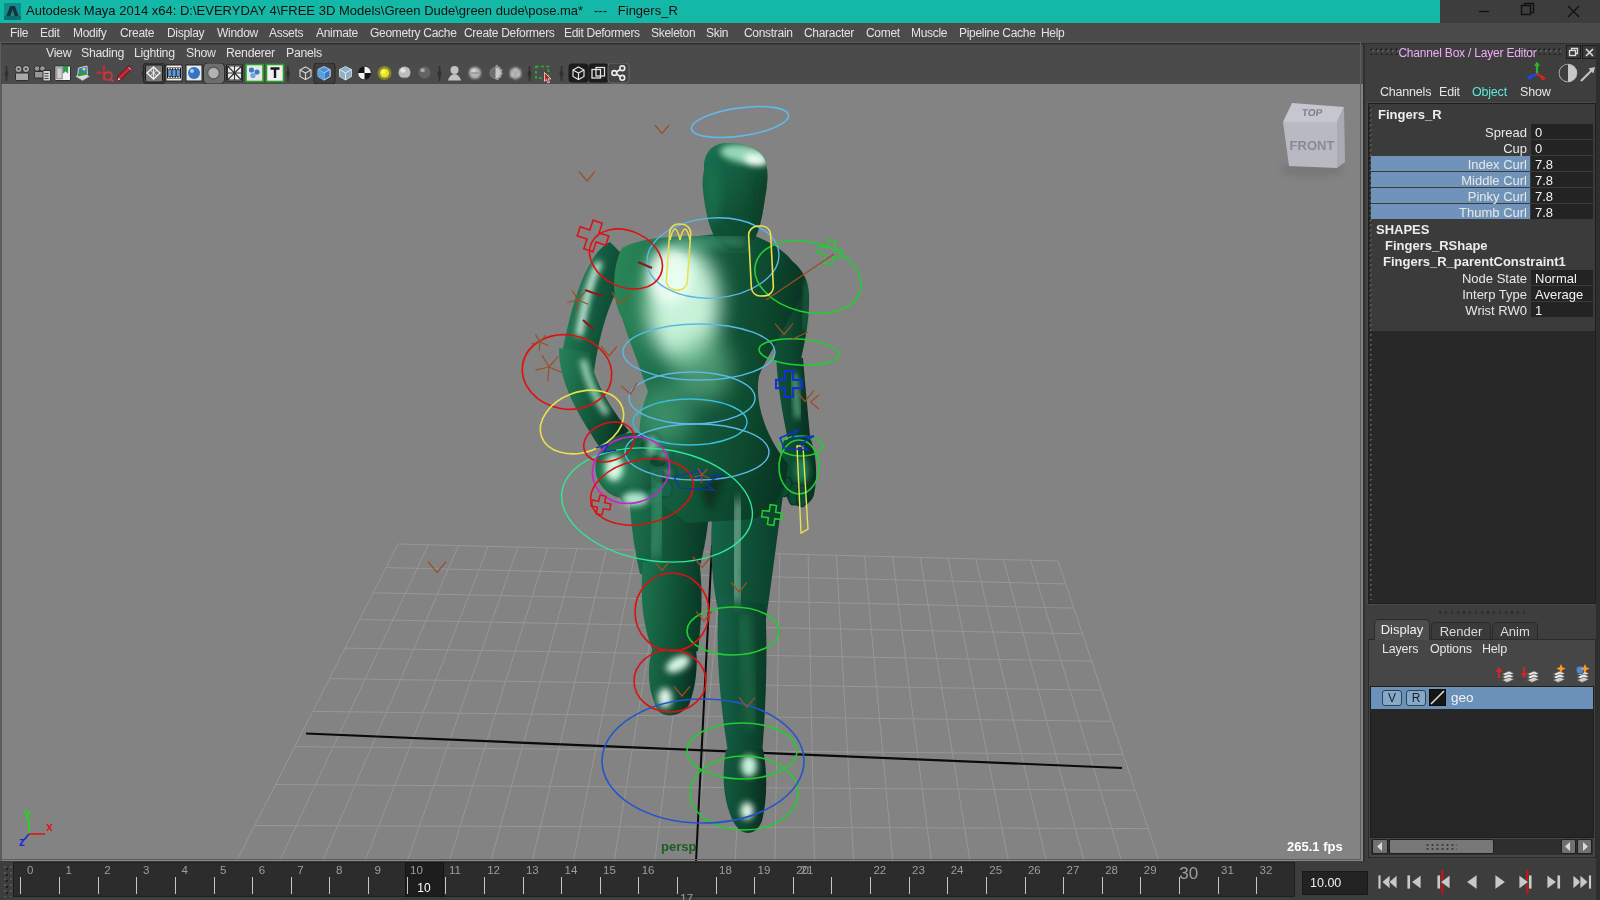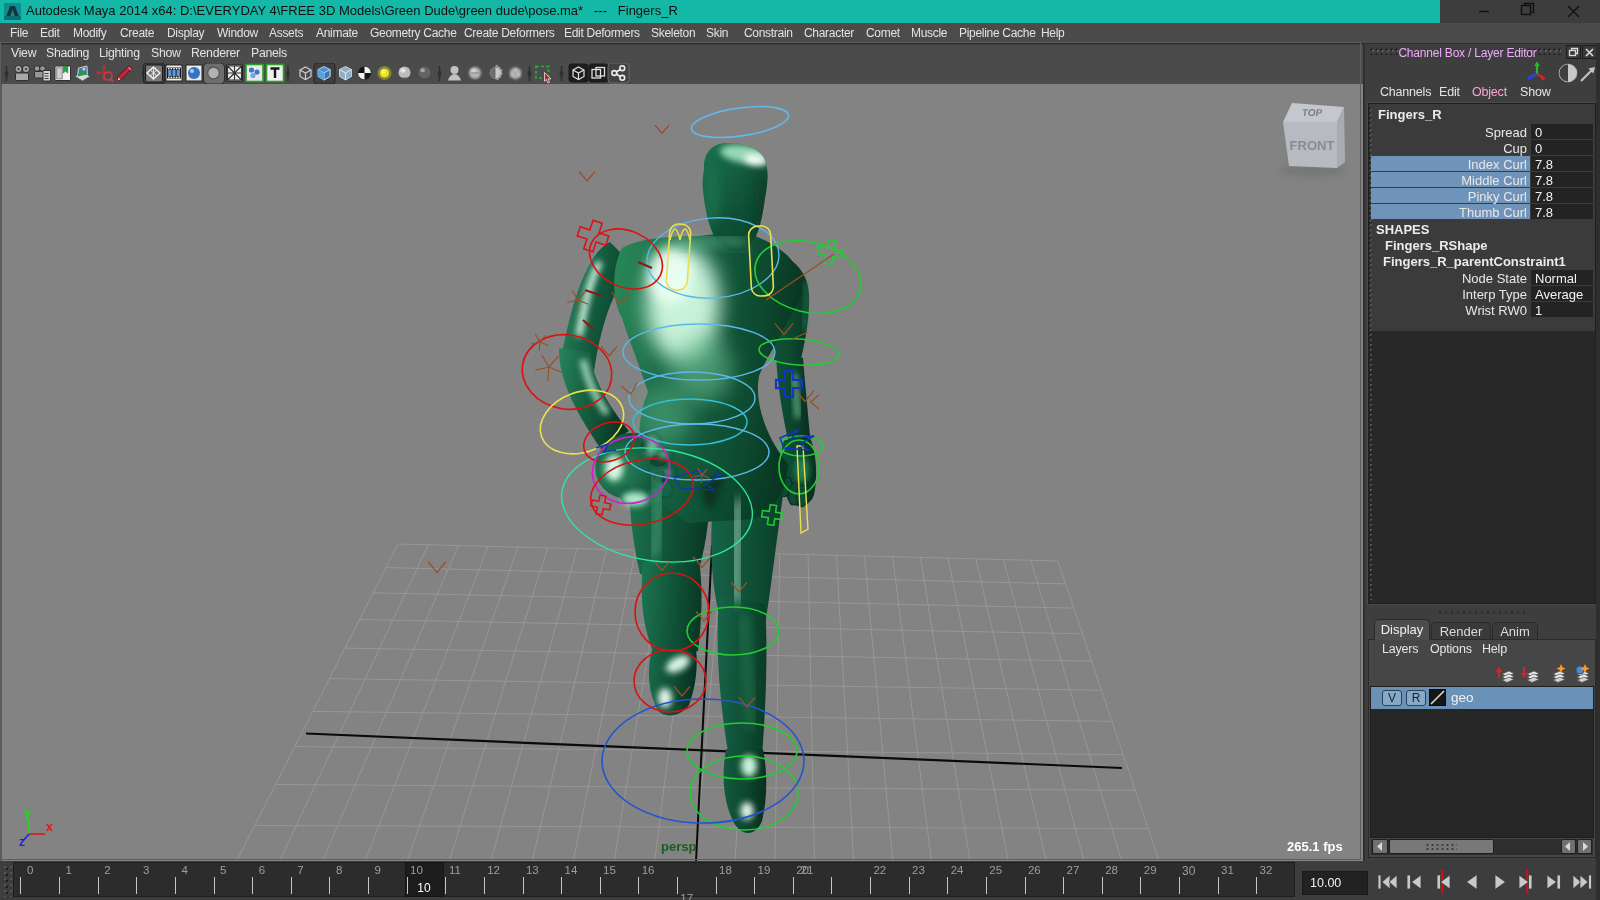--- a/index.html
+++ b/index.html
@@ -3,21 +3,21 @@
 <meta charset="utf-8">
 <style>
 *{margin:0;padding:0;box-sizing:border-box;}
 html,body{width:1600px;height:900px;overflow:hidden;background:#3d3d3d;font-family:"Liberation Sans",sans-serif;}
 #titlebar{position:absolute;left:0;top:0;width:1440px;height:23px;background:#14b8a6;color:#000;font-size:13px;}
 #titlebar .ticon{position:absolute;left:4px;top:3px;width:17px;height:17px;}
 #titlebar .ttext{position:absolute;left:26px;top:3px;font-size:13px;color:#111;}
 #menubar{position:absolute;left:0;top:23px;width:1600px;height:21px;background:#4b4b4b;color:#e2e2e2;font-size:12px;letter-spacing:-0.3px;border-bottom:1px solid #2e2e2e;}
 #menubar span{position:absolute;top:3px;}
 #vpmenu{position:absolute;left:0;top:45px;width:1363px;height:18px;background:#4b4b4b;color:#e2e2e2;font-size:12.3px;letter-spacing:-0.3px;}
-#vpmenu span{position:absolute;top:1px;}
+#vpmenu span{position:absolute;top:1px;margin-left:35px;}
 #vptoolbar{position:absolute;left:0;top:63px;width:1363px;height:21px;background:#4b4b4b;}
 #scene{position:absolute;left:0;top:84px;width:1363px;height:777px;background:#838383;border-left:2px solid #5a5a5a;border-bottom:1px solid #555;}
 #rpanel{position:absolute;left:1363px;top:44px;width:237px;height:817px;background:#3e3e3e;border-left:2px solid #303030;}
 #bottombar{position:absolute;left:0;top:861px;width:1600px;height:39px;background:#3d3d3d;}
 .px{position:absolute;}
 </style>
 </head>
 <body>
 <div id="titlebar">
  <svg class="ticon" viewBox="0 0 17 17">
@@ -546,21 +546,21 @@
         <path d="M16.2 15.2 l5 3.2 -4.7 2.4 z" fill="#e02020" stroke="none"></path>
 </g>
 <circle cx="43" cy="13" r="8.5" fill="none" stroke="#b8b8b8" stroke-width="1.6"></circle>
 <path d="M43 4.5 a8.5 8.5 0 0 1 0 17 z" fill="#c8c8c8"></path>
       <path d="M43 4.5 a8.5 8.5 0 0 0 0 17 z" fill="#3e3e3e"></path>
 <path d="M56 21 L67 10" stroke="#c4c4c4" stroke-width="2.2" fill="none"></path>
       <path d="M70 7 l-6.5 1.6 4.9 4.9 z" fill="#c4c4c4"></path>
 </svg>
 <div class="px" style="left:15px;top:41px;font-size:12.5px;letter-spacing:-0.2px;color:#e4e4e4;">Channels</div>
 <div class="px" style="left:74px;top:41px;font-size:12.5px;letter-spacing:-0.2px;color:#e4e4e4;">Edit</div>
-<div class="px" style="left:107px;top:41px;font-size:12.5px;letter-spacing:-0.2px;color:#f9a8d4;">Object</div>
+<div class="px" style="left:107px;top:41px;font-size:12.5px;letter-spacing:-0.2px;color:#5eead4;">Object</div>
 <div class="px" style="left:155px;top:41px;font-size:12.5px;letter-spacing:-0.2px;color:#e4e4e4;">Show</div>
 <div class="px" style="left:3px;top:59px;width:228px;height:501px;background:#282828;border:1px solid #1f1f1f;outline:1px solid #4a4a4a;"></div>
     <div class="px" style="left:4px;top:60px;width:226px;height:227px;background:#3b3b3b;"></div>
     <div class="px" style="left:2px;top:62px;width:5px;height:494px;background-image:radial-gradient(circle,#222 1px,transparent 1.2px),radial-gradient(circle,#5a5a5a 1px,transparent 1.2px);background-size:5px 5px;background-position:0 0,1px 1px;"></div>
 <div class="px" style="left:13px;top:63px;font-size:13px;font-weight:bold;color:#ececec;">Fingers_R</div>
 <div class="px" style="left:20px;top:81px;width:142px;height:15px;font-size:13px;color:#e8e8e8;text-align:right;">Spread</div>
 <div class="px" style="left:166px;top:80px;width:62px;height:15px;background:#232323;"></div>
 <div class="px" style="left:170px;top:81px;font-size:13px;color:#f2f2f2;">0</div>
 <div class="px" style="left:20px;top:97px;width:142px;height:15px;font-size:13px;color:#e8e8e8;text-align:right;">Cup</div>
 <div class="px" style="left:166px;top:96px;width:62px;height:15px;background:#232323;"></div>
@@ -690,21 +690,21 @@
 <div class="px" style="left:787.6px;top:3px;width:30px;text-align:center;font-size:11.5px;color:#9e9e9e;">20</div>
 <div class="px" style="left:792px;top:3px;width:30px;text-align:center;font-size:11.5px;color:#9e9e9e;">21</div>
 <div class="px" style="left:864.8px;top:3px;width:30px;text-align:center;font-size:11.5px;color:#9e9e9e;">22</div>
 <div class="px" style="left:903.5px;top:3px;width:30px;text-align:center;font-size:11.5px;color:#9e9e9e;">23</div>
 <div class="px" style="left:942.1px;top:3px;width:30px;text-align:center;font-size:11.5px;color:#9e9e9e;">24</div>
 <div class="px" style="left:980.7px;top:3px;width:30px;text-align:center;font-size:11.5px;color:#9e9e9e;">25</div>
 <div class="px" style="left:1019.3px;top:3px;width:30px;text-align:center;font-size:11.5px;color:#9e9e9e;">26</div>
 <div class="px" style="left:1057.9px;top:3px;width:30px;text-align:center;font-size:11.5px;color:#9e9e9e;">27</div>
 <div class="px" style="left:1096.6px;top:3px;width:30px;text-align:center;font-size:11.5px;color:#9e9e9e;">28</div>
 <div class="px" style="left:1135.2px;top:3px;width:30px;text-align:center;font-size:11.5px;color:#9e9e9e;">29</div>
-<div class="px" style="left:1173.8px;top:3px;width:30px;text-align:center;font-size:12px;color:#9e9e9e;">30</div>
+<div class="px" style="left:1173.8px;top:3px;width:30px;text-align:center;font-size:17px;color:#9e9e9e;">30</div>
 <div class="px" style="left:1212.4px;top:3px;width:30px;text-align:center;font-size:11.5px;color:#9e9e9e;">31</div>
 <div class="px" style="left:1251.0px;top:3px;width:30px;text-align:center;font-size:11.5px;color:#9e9e9e;">32</div>
 <div class="px" style="left:20.4px;top:16px;width:1px;height:17px;background:#c6c6c6;"></div>
 <div class="px" style="left:59.0px;top:16px;width:1px;height:17px;background:#c6c6c6;"></div>
 <div class="px" style="left:97.6px;top:16px;width:1px;height:17px;background:#c6c6c6;"></div>
 <div class="px" style="left:136.3px;top:16px;width:1px;height:17px;background:#c6c6c6;"></div>
 <div class="px" style="left:174.9px;top:16px;width:1px;height:17px;background:#c6c6c6;"></div>
 <div class="px" style="left:213.5px;top:16px;width:1px;height:17px;background:#c6c6c6;"></div>
 <div class="px" style="left:252.1px;top:16px;width:1px;height:17px;background:#c6c6c6;"></div>
 <div class="px" style="left:290.7px;top:16px;width:1px;height:17px;background:#c6c6c6;"></div>

